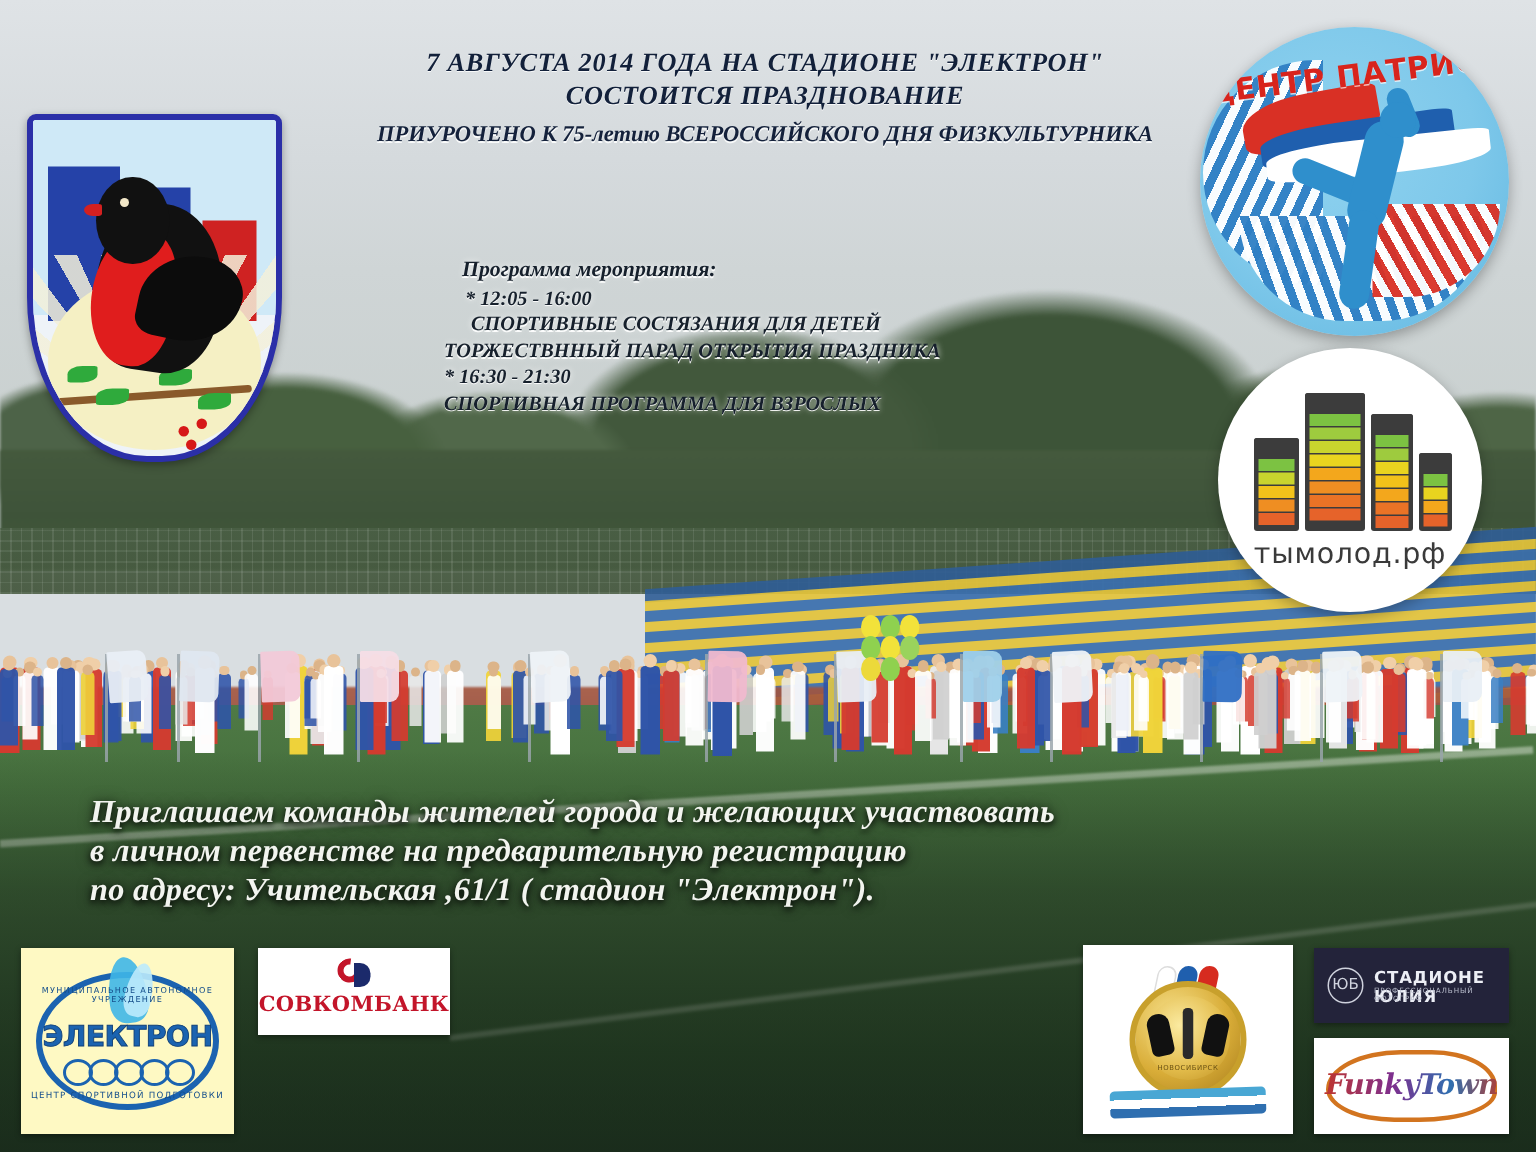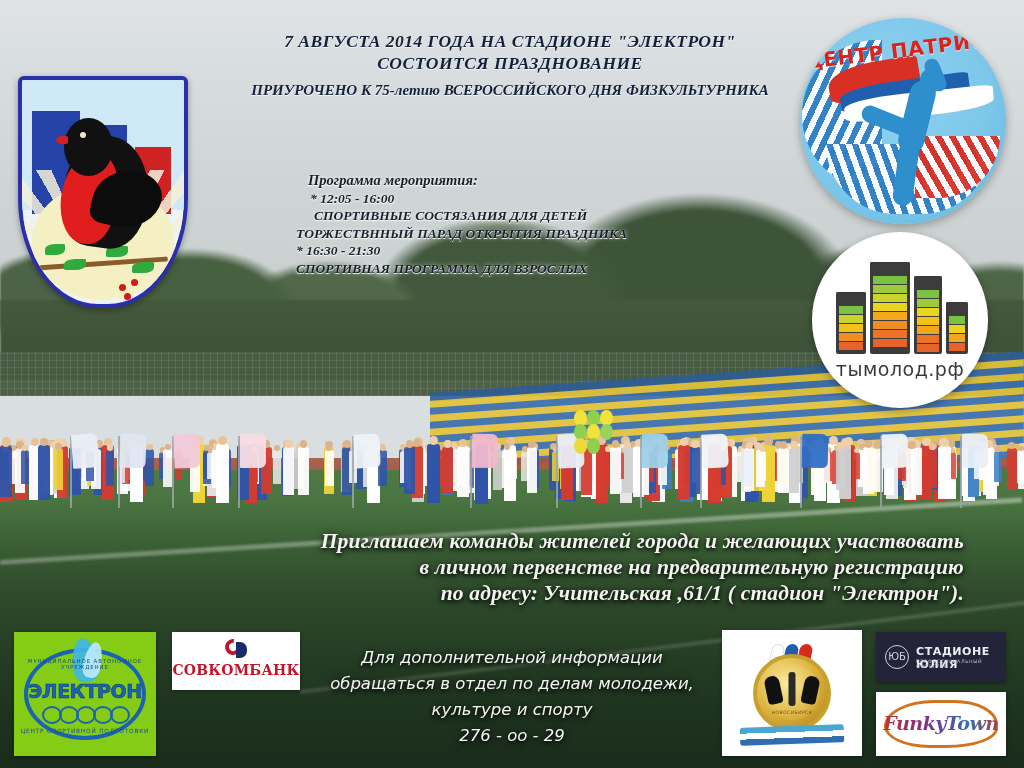--- a/index.html
+++ b/index.html
@@ -127,21 +127,21 @@
     white-space:nowrap;
   }
   .program .t-title{font-size:14.5px;padding-left:12px;}
   .program .t-time{padding-left:14px;}
   .program .t-desc{padding-left:18px;}
   .program .t-time2{padding-left:2px;margin-top:6px;}
   .program .t-desc2{padding-left:0px;}
 
   
   .invite{
-    position:absolute;left:60px;top:528px;width:904px;text-align:right;
+    position:absolute;left:60px;top:528px;width:904px;text-align:left;
   }
   .invite div{
     font-style:italic;font-weight:700;font-size:21.5px;line-height:26px;
     color:#f2f4ef;letter-spacing:.2px;
     text-shadow:0 2px 4px rgba(0,0,0,.85),0 0 9px rgba(0,0,0,.6);
   }
 
   
   .contact{
     position:absolute;left:312px;top:645px;width:400px;text-align:center;
@@ -288,21 +288,21 @@
   .tymolod .tower .cap{position:absolute;left:0;top:0;width:100%;height:12px;background:#3c3c3c;}
   .tymolod .tower .seg{position:absolute;left:0;width:100%;height:8px;}
   .tymolod .name{
     position:absolute;left:0;top:126px;width:176px;text-align:center;
     font-family:"DejaVu Sans",sans-serif;font-size:19px;letter-spacing:.5px;color:#3a3a3a;
   }
 
   
   .spons{position:absolute;background:#fff;box-shadow:0 1px 4px rgba(0,0,0,.4);overflow:hidden;}
 
-  .s-electron{left:14px;top:632px;width:142px;height:124px;background:#84cc16;}
+  .s-electron{left:14px;top:632px;width:142px;height:124px;background:#fef9c3;}
   .s-electron .torchwrap{position:absolute;left:50%;top:6px;transform:translateX(-50%);width:70px;height:70px;}
   .s-electron .flame{
     position:absolute;left:22px;top:0px;width:26px;height:44px;background:#3fb6e8;
     border-radius:50% 50% 40% 40%/70% 70% 30% 30%;transform:rotate(-8deg);opacity:.9;
   }
   .s-electron .flame2{
     position:absolute;left:34px;top:4px;width:18px;height:36px;background:#bdeafc;
     border-radius:50% 50% 40% 40%/70% 70% 30% 30%;transform:rotate(12deg);opacity:.9;
   }
   .s-electron .oval{
@@ -1090,26 +1090,20 @@
     <div class="t-desc2">* 16:30 - 21:30</div>
     <div class="t-desc2">СПОРТИВНАЯ ПРОГРАММА ДЛЯ ВЗРОСЛЫХ</div>
   </div>
 
   <div class="invite">
     <div>Приглашаем команды жителей города и желающих участвовать</div>
     <div>в личном первенстве на предварительную регистрацию</div>
     <div>по адресу: Учительская ,61/1 ( стадион "Электрон").</div>
   </div>
 
-  <div class="contact">
-    <div>Для дополнительной информации</div>
-    <div>обращаться в отдел по делам молодежи,</div>
-    <div>культуре и спорту</div>
-    <div>276 - оо - 29</div>
-  </div>
 
   <div class="spons s-electron">
     <div class="oval"></div>
     <div class="torchwrap">
       <div class="flame"></div>
       <div class="flame2"></div>
     </div>
     <div class="arcu">МУНИЦИПАЛЬНОЕ АВТОНОМНОЕ УЧРЕЖДЕНИЕ</div>
     <div class="word">ЭЛЕКТРОН</div>
     <div class="rings">

